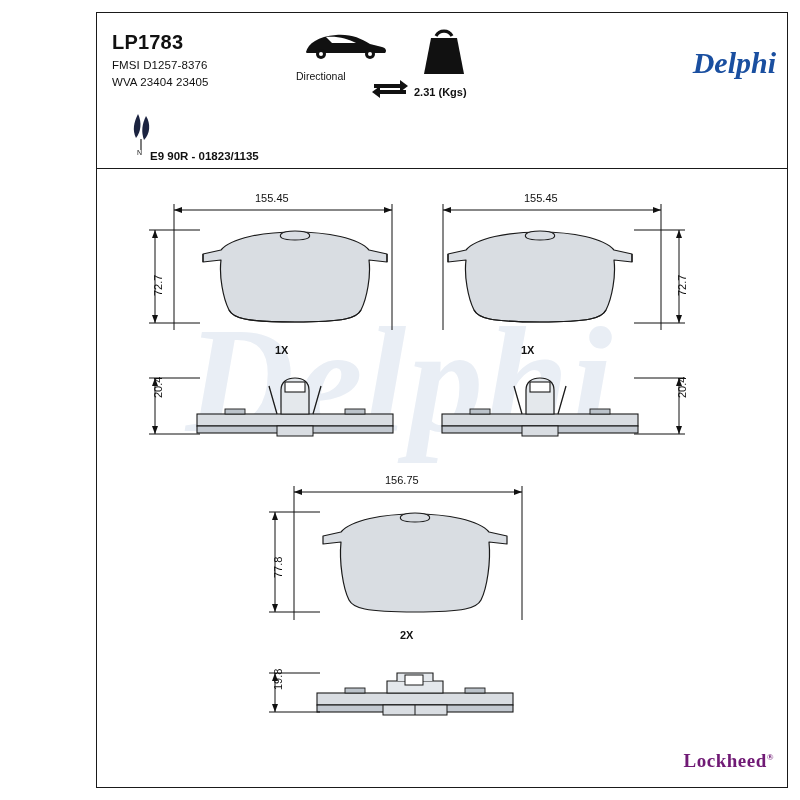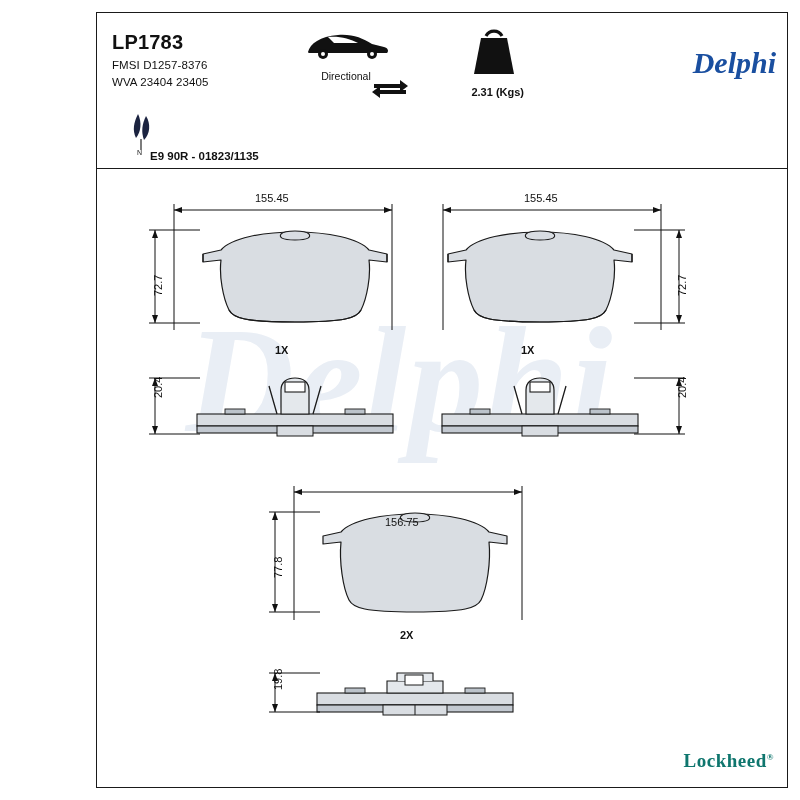--- a/index.html
+++ b/index.html
@@ -13,40 +13,40 @@
     font-family:"Liberation Serif",serif;font-style:italic;font-weight:bold;
     font-size:150px;color:#e9eef5;letter-spacing:2px;line-height:260px;
     text-align:center;user-select:none;pointer-events:none;overflow:hidden;white-space:nowrap;
   }
 
   
   .hdr-codes{position:absolute;left:112px;top:28px;line-height:1.45;}
   .hdr-codes .ref{font-size:20px;font-weight:bold;color:#111;letter-spacing:.2px;}
   .hdr-codes .code{font-size:11.5px;font-weight:normal;color:#111;letter-spacing:.1px;}
 
-  .car-block{position:absolute;left:296px;top:28px;width:100px;text-align:center;}
+  .car-block{position:absolute;left:296px;top:28px;width:100px;text-align:left;}
   .car-block .lbl{font-size:10.5px;color:#111;margin-top:4px;font-weight:normal;}
   .dir-arrows{position:absolute;left:370px;top:78px;width:40px;height:22px;}
 
-  .weight-block{position:absolute;left:414px;top:26px;width:110px;text-align:right;}
+  .weight-block{position:absolute;left:414px;top:26px;width:110px;text-align:left;}
   .weight-block .lbl{font-size:11px;font-weight:bold;color:#111;margin-top:2px;}
 
   .brand{position:absolute;right:24px;top:46px;font-family:"Liberation Serif",serif;
          font-style:italic;font-weight:bold;font-size:30px;color:#1a4fa0;letter-spacing:0px;}
 
   .eco{position:absolute;left:112px;top:110px;width:60px;height:46px;}
   .eco-code{position:absolute;left:150px;top:138px;font-size:11.5px;font-weight:bold;color:#111;margin-top:12px;}
 
   .hdr-rule{position:absolute;left:97px;top:168px;width:690px;height:1px;background:#1a1a1a;}
 
   
   .draw{position:absolute;left:0;top:0;width:800px;height:800px;}
 
   .lockheed{position:absolute;right:26px;bottom:28px;font-family:"Liberation Serif",serif;
-            font-weight:bold;font-size:19px;color:#0f766e;letter-spacing:.5px;}
+            font-weight:bold;font-size:19px;color:#701a75;letter-spacing:.5px;}
   .lockheed sup{font-size:9px;vertical-align:super;font-weight:bold;}
 
   .dimlabel{position:absolute;font-size:11px;color:#111;font-family:"Liberation Sans",sans-serif;}
   .dimlabel.vert{transform:rotate(-90deg);transform-origin:left top;white-space:nowrap;}
   .qty{position:absolute;font-size:11px;font-weight:bold;color:#111;}
 </style>
 </head>
 <body>
 
 <div class="sheet">
@@ -211,20 +211,20 @@
 
   <div class="dimlabel" style="left:524px;top:192px;">155.45</div>
   <div class="dimlabel vert" style="left:676px;top:296px;">72.7</div>
 
   <div class="qty" style="left:275px;top:344px;">1X</div>
   <div class="qty" style="left:521px;top:344px;">1X</div>
 
   <div class="dimlabel vert" style="left:152px;top:398px;">20.4</div>
   <div class="dimlabel vert" style="left:676px;top:398px;">20.4</div>
 
-  <div class="dimlabel" style="left:385px;top:474px;margin-top:42px;">156.75</div>
+  <div class="dimlabel" style="left:385px;top:474px;">156.75</div>
   <div class="dimlabel vert" style="left:272px;top:578px;">77.8</div>
   <div class="qty" style="left:400px;top:629px;">2X</div>
   <div class="dimlabel vert" style="left:272px;top:690px;">19.8</div>
 
   <div class="lockheed"><span>Lockheed</span><sup>®</sup></div>
 
 </div>
 
 </body></html>

